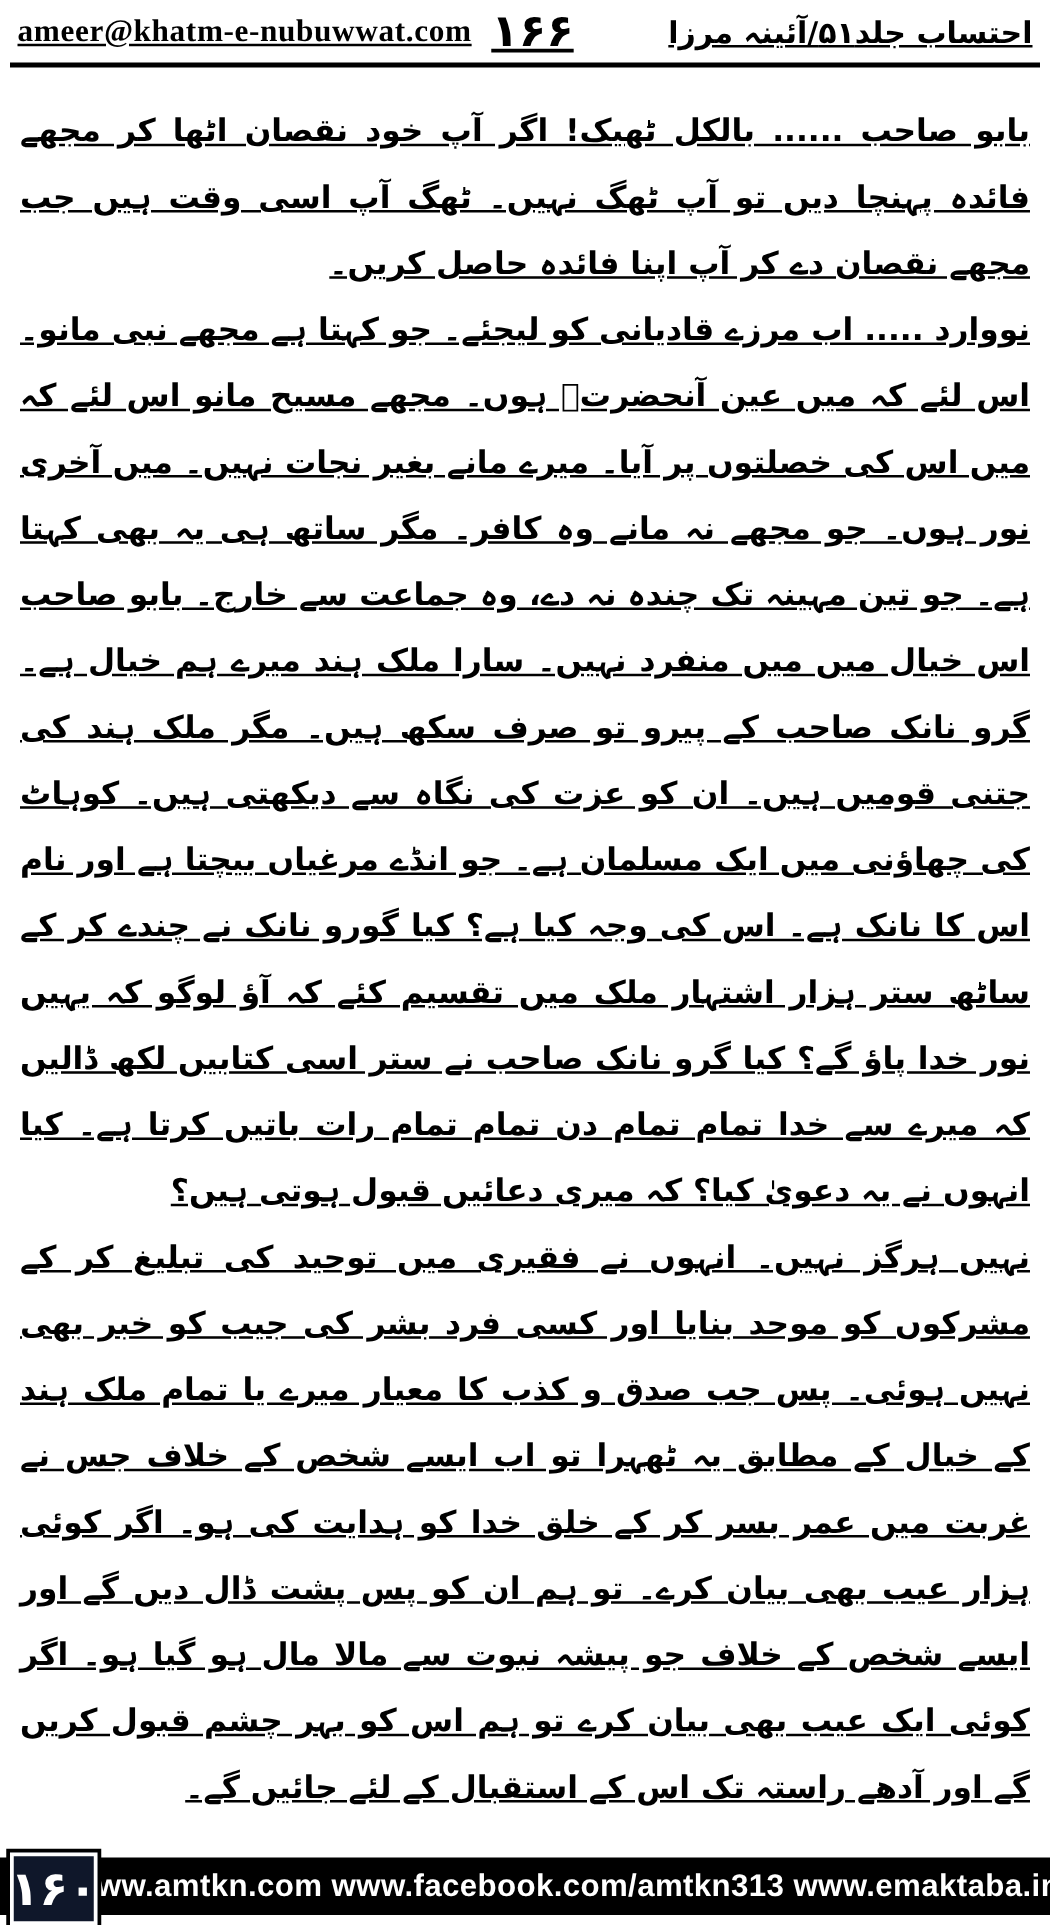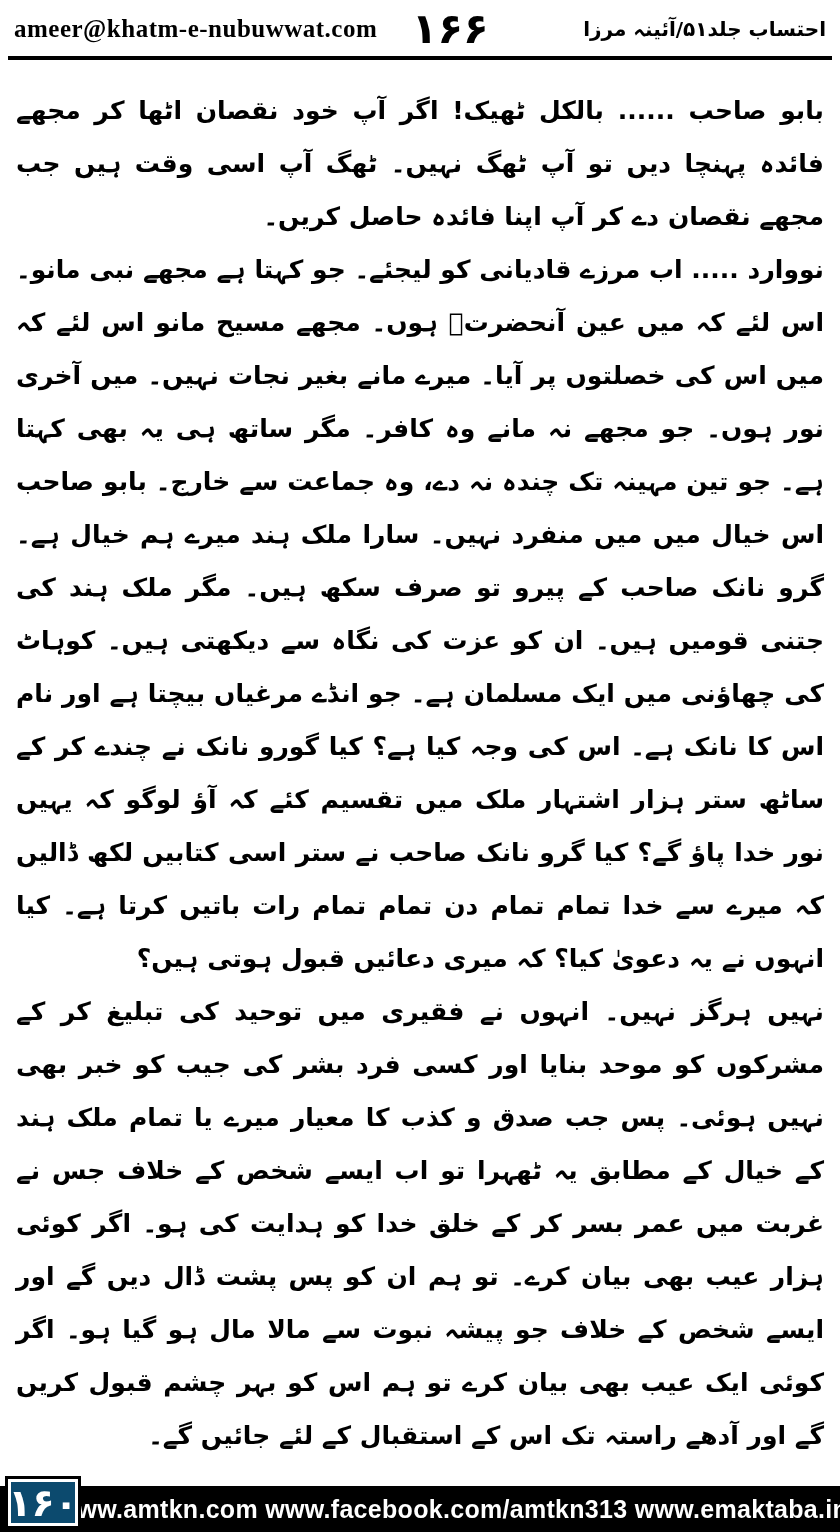--- a/index.html
+++ b/index.html
@@ -6,46 +6,47 @@
   html, body { background: #9a9a9a; }
   .page {
     position: relative;
     width: 840px;
     height: 1540px;
     margin: 0 auto;
     background: #ffffff;
     color: #000000;
     overflow: hidden;
     font-family: "DejaVu Sans", sans-serif;
+    text-decoration: underline;
   }
   
   .header {
     display: flex;
     align-items: center;
     justify-content: space-between;
     padding: 8px 14px 4px 14px;
     direction: ltr;
   }
   .header-email {
     font-family: "Liberation Serif", serif;
     font-weight: 700;
     font-size: 25px;
     letter-spacing: 0.5px;
     white-space: nowrap;
   }
   .header-page-number {
-    font-size: 42px;
+    font-size: 36px;
     font-weight: 700;
     line-height: 1;
     padding-right: 60px;
     font-family: "DejaVu Sans", sans-serif;
   }
   .header-title {
     direction: rtl;
-    font-size: 20px;
+    font-size: 24px;
     font-weight: 700;
     white-space: nowrap;
     font-family: "DejaVu Sans", sans-serif;
   }
   .header-rule {
     border-top: 4px solid #000;
     margin: 2px 8px 0 8px;
   }
   
   .body-text {
@@ -78,24 +79,24 @@
     font-family: "Liberation Sans", sans-serif;
     font-weight: 700;
     font-size: 25px;
     letter-spacing: 0.3px;
     white-space: nowrap;
     direction: ltr;
   }
   .footer-num-box {
     position: absolute;
     left: 8px;
-    bottom: 14px;
+    bottom: 0;
     width: 70px;
-    height: 47px;
-    background: #0c4a6e;
+    height: 58px;
+    background: #0f172a;
     border: 3px solid #fff;
     box-shadow: 0 0 0 3px #000;
     display: flex;
     align-items: center;
     justify-content: center;
   }
   .footer-num {
     color: #fff;
     font-size: 38px;
     font-weight: 700;

